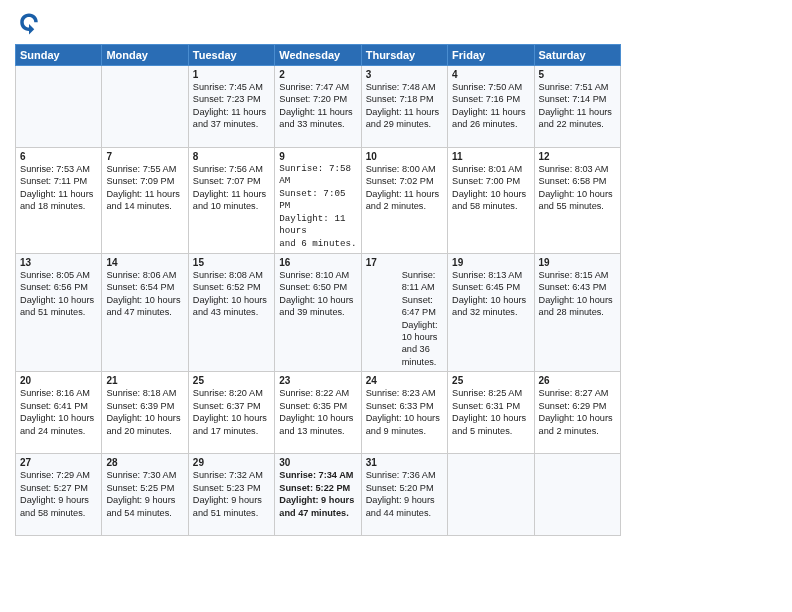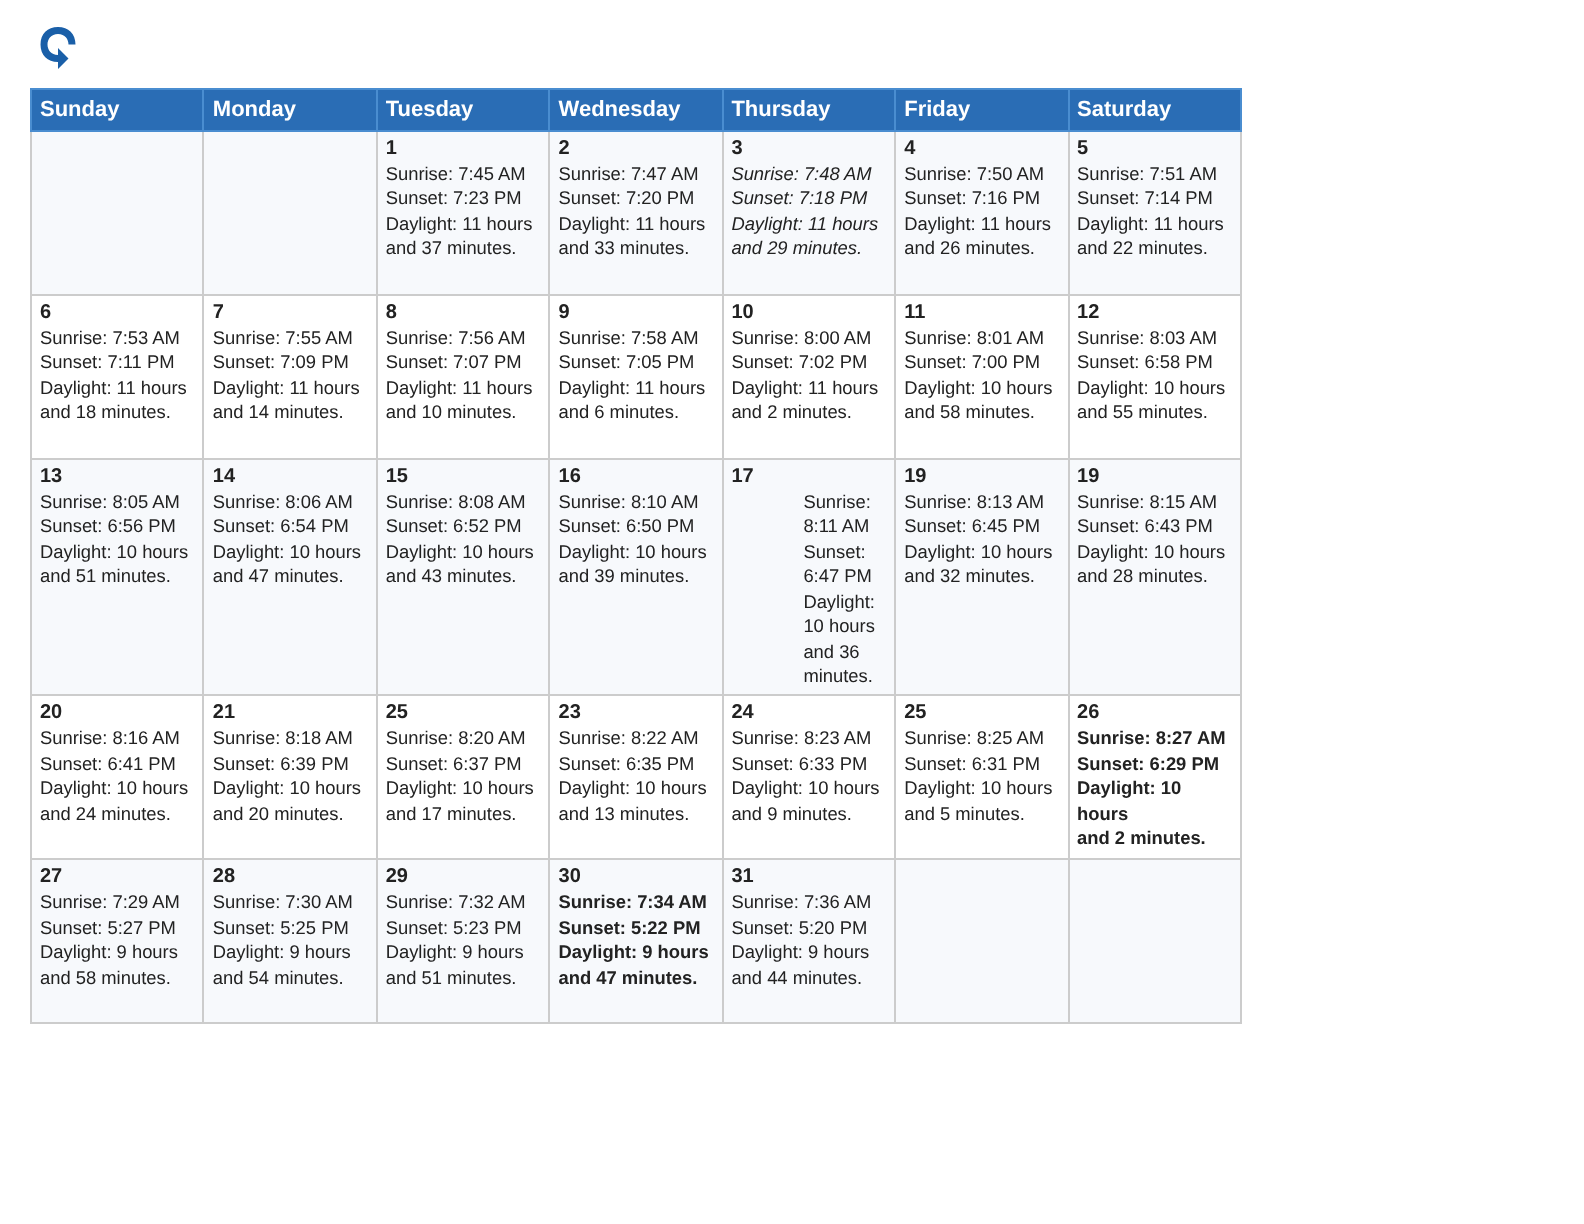--- a/index.html
+++ b/index.html
@@ -138,21 +138,21 @@
           </td>
           <td>
             <span class="day-num">2</span>
             <div class="day-info" style="white-space: pre-line;">Sunrise: 7:47 AM
 Sunset: 7:20 PM
 Daylight: 11 hours
 and 33 minutes.</div>
           </td>
           <td>
             <span class="day-num">3</span>
-            <div class="day-info" style="white-space: pre-line; font-style: italic;">Sunrise: 7:48 AM
+            <div class="day-info" style="white-space: pre-line;">Sunrise: 7:48 AM
 Sunset: 7:18 PM
 Daylight: 11 hours
 and 29 minutes.</div>
           </td>
           <td>
             <span class="day-num">4</span>
             <div class="day-info" style="white-space: pre-line;">Sunrise: 7:50 AM
 Sunset: 7:16 PM
 Daylight: 11 hours
 and 26 minutes.</div>
@@ -182,21 +182,21 @@
           </td>
           <td>
             <span class="day-num">8</span>
             <div class="day-info" style="white-space: pre-line;">Sunrise: 7:56 AM
 Sunset: 7:07 PM
 Daylight: 11 hours
 and 10 minutes.</div>
           </td>
           <td>
             <span class="day-num">9</span>
-            <div class="day-info" style="white-space: pre-line;">Sunrise: 7:58 AM
+            <div class="day-info" style="white-space: pre-line; font-family: Liberation Mono, monospace;">Sunrise: 7:58 AM
 Sunset: 7:05 PM
 Daylight: 11 hours
 and 6 minutes.</div>
           </td>
           <td>
             <span class="day-num">10</span>
             <div class="day-info" style="white-space: pre-line;">Sunrise: 8:00 AM
 Sunset: 7:02 PM
 Daylight: 11 hours
 and 2 minutes.</div>
@@ -305,21 +305,21 @@
           </td>
           <td>
             <span class="day-num">25</span>
             <div class="day-info" style="white-space: pre-line;">Sunrise: 8:25 AM
 Sunset: 6:31 PM
 Daylight: 10 hours
 and 5 minutes.</div>
           </td>
           <td>
             <span class="day-num">26</span>
-            <div class="day-info" style="white-space: pre-line; font-weight: bold;">Sunrise: 8:27 AM
+            <div class="day-info" style="white-space: pre-line;">Sunrise: 8:27 AM
 Sunset: 6:29 PM
 Daylight: 10 hours
 and 2 minutes.</div>
           </td>
         </tr>
         <tr>
           <td>
             <span class="day-num">27</span>
             <div class="day-info" style="white-space: pre-line;">Sunrise: 7:29 AM
 Sunset: 5:27 PM

